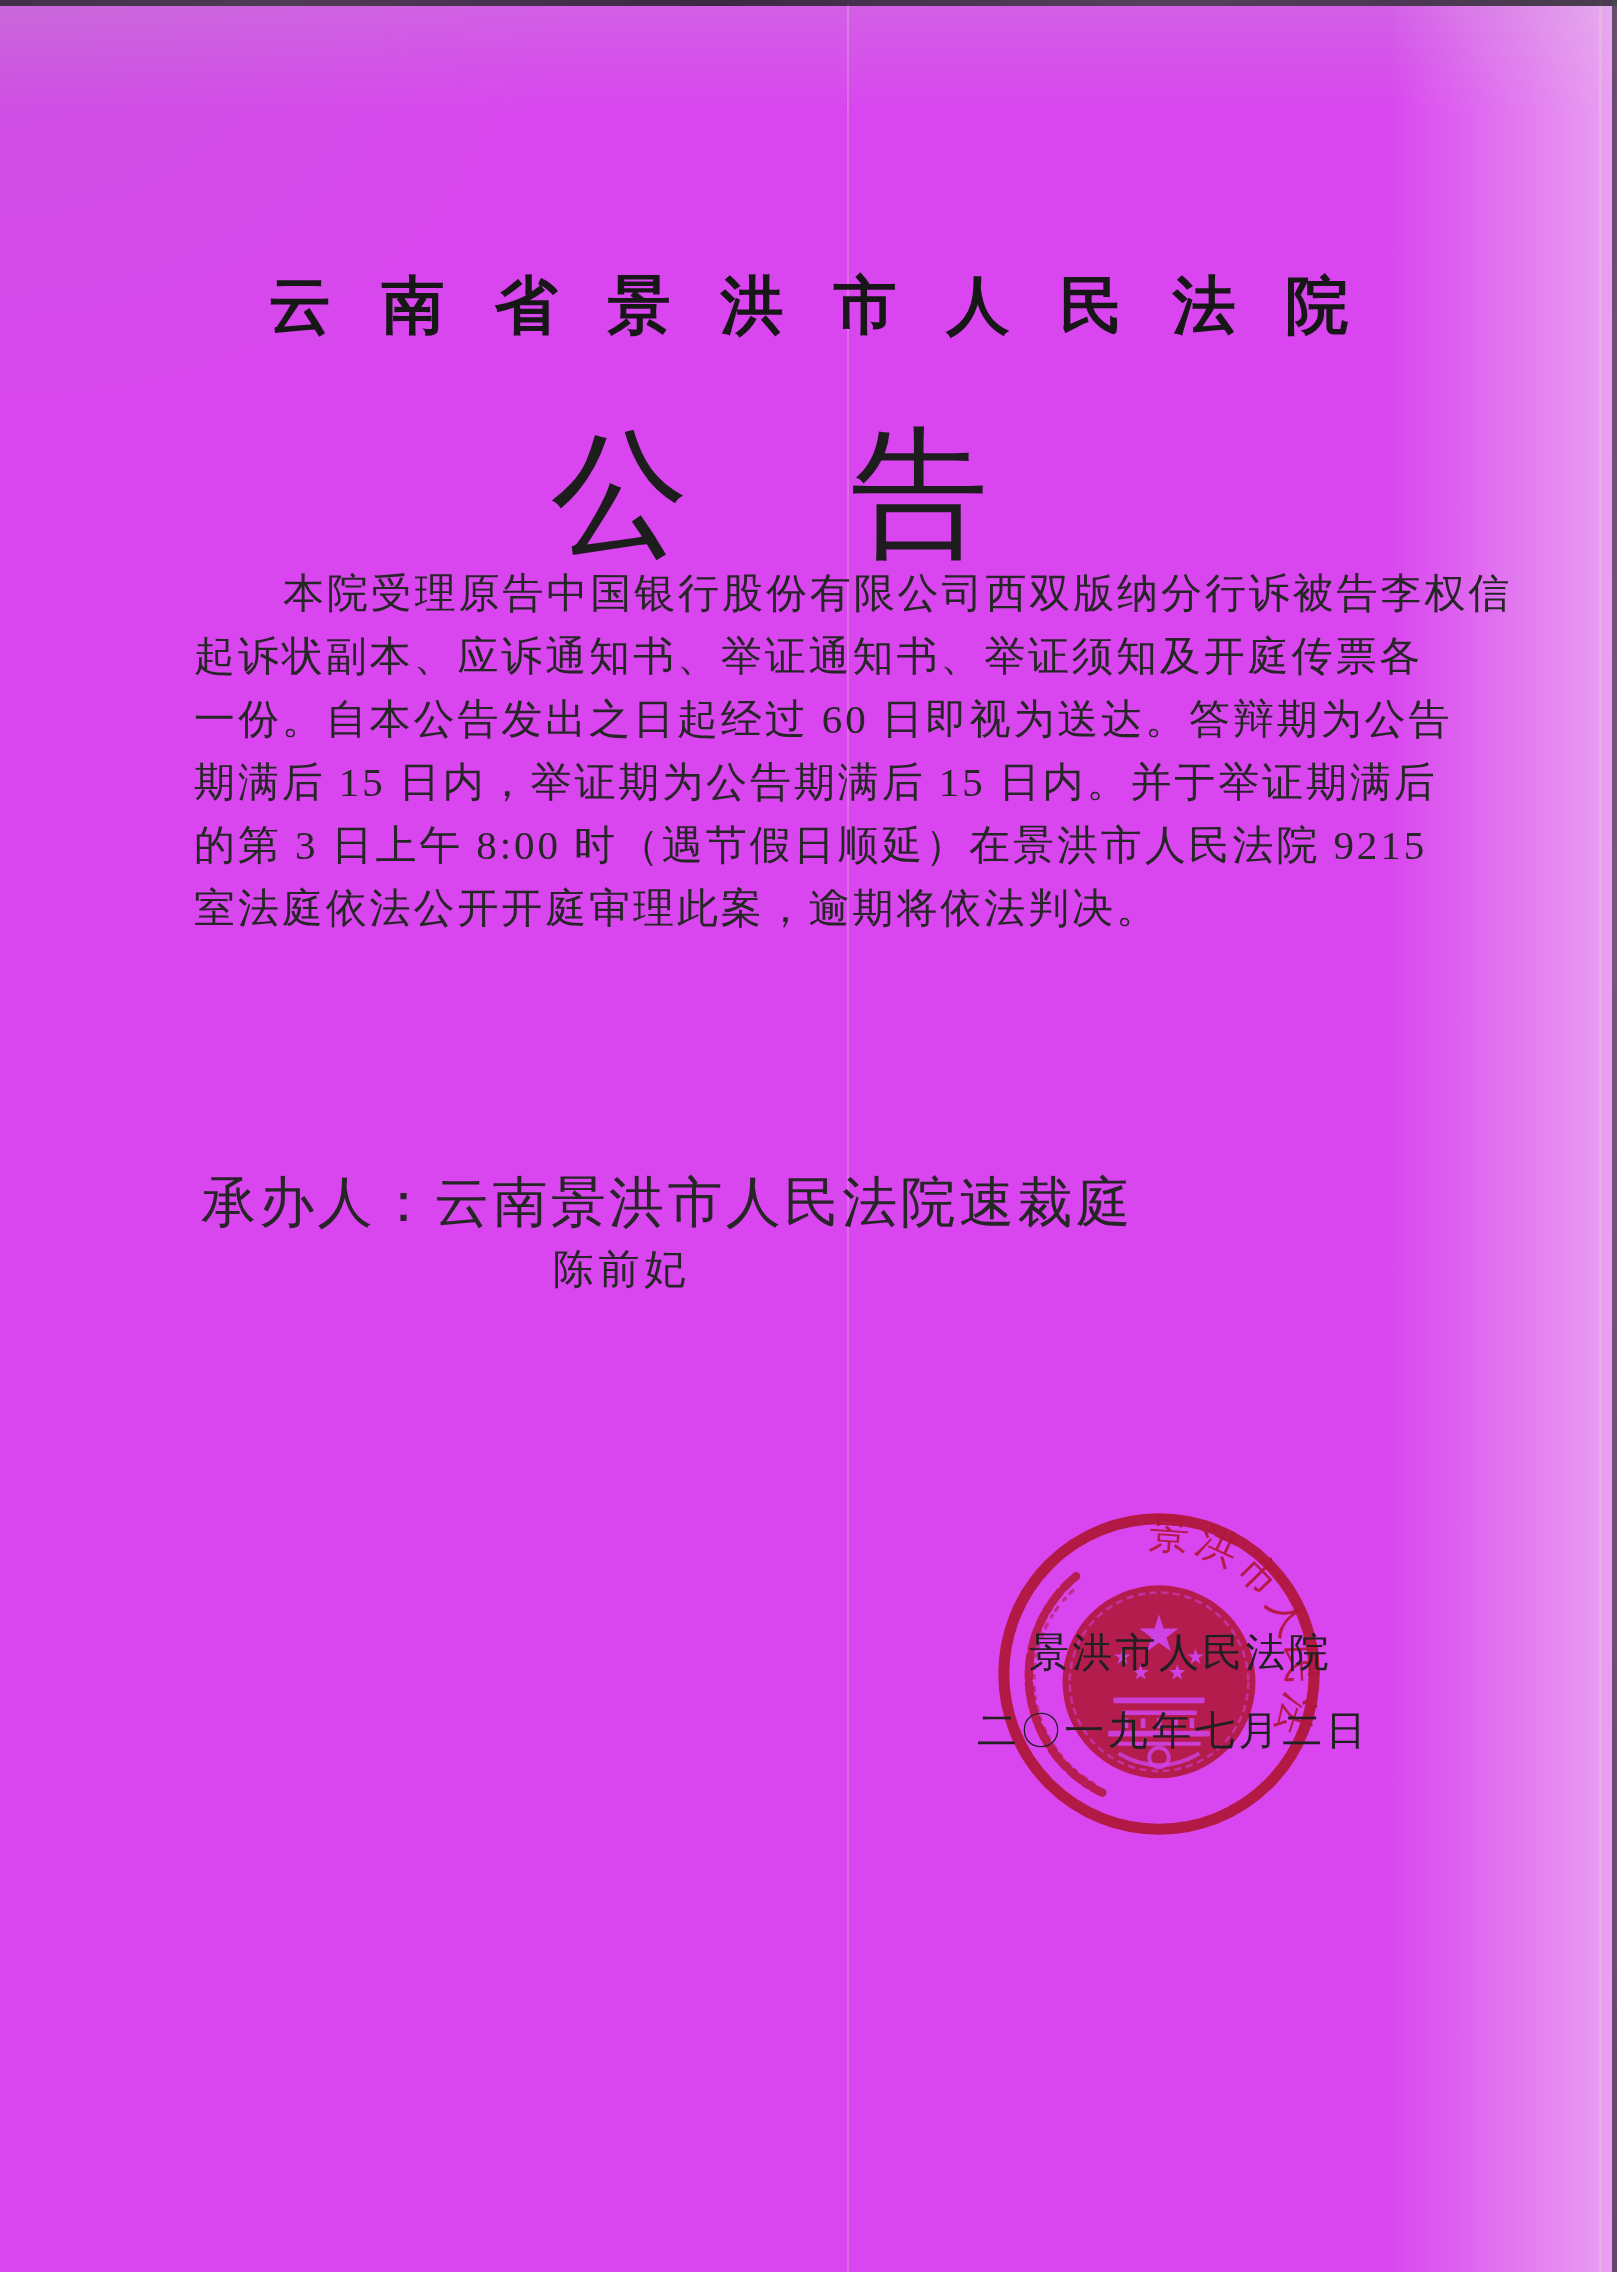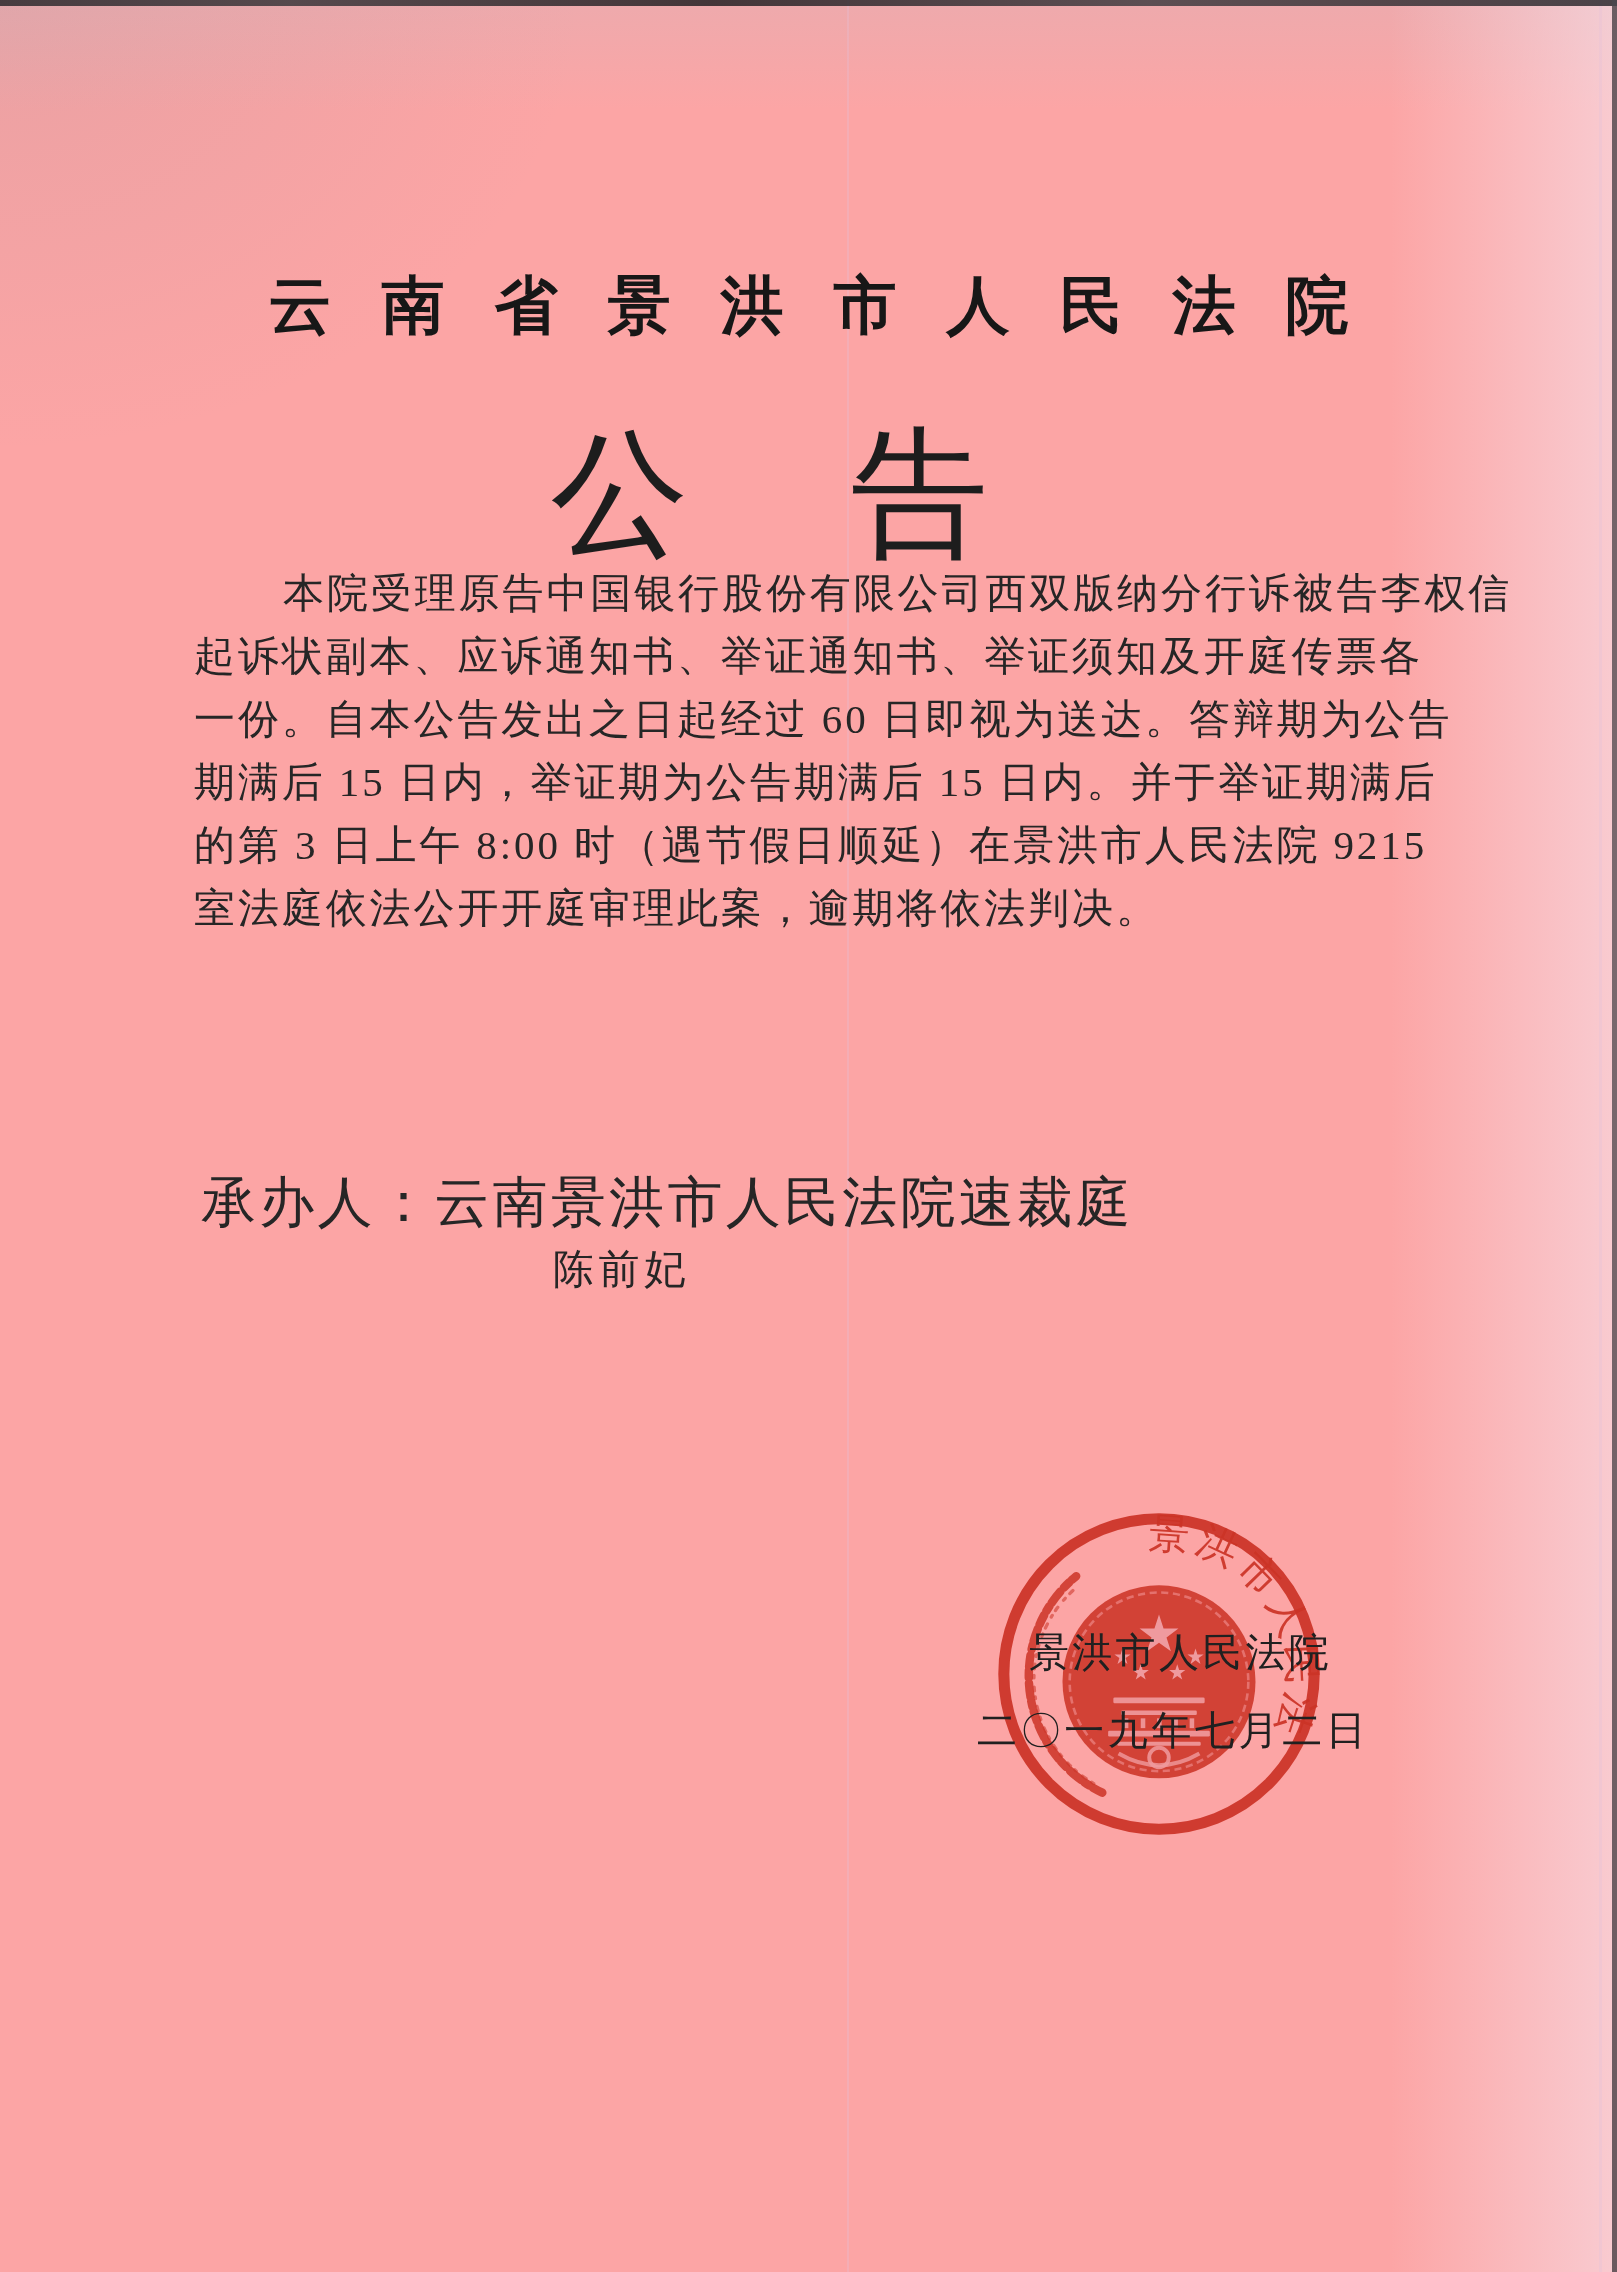--- a/index.html
+++ b/index.html
@@ -1,19 +1,19 @@
 <!DOCTYPE html>
 <html style="font-size:10.4px"><head>
 <meta charset="utf-8">
 <style>
   html,body{margin:0;padding:0;background:#888;}
   .page{
     position:relative;
     width:1617px;height:2273px;
-    background:#fca5a5;
+    background:#d946ef;
     overflow:hidden;
     font-family:"Liberation Serif","DejaVu Serif",serif;
     color:#2b2b2b;
   }
   
   .edge-top{position:absolute;left:0;top:0;width:100%;height:5.9px;
     background:linear-gradient(90deg,#2a2a2e 0%,#3a393d 18%,#232226 44%,#403f44 71%,#2c2b30 100%);
     opacity:.85;}
   .edge-right{position:absolute;right:0;top:0;width:4.6px;height:100%;
     background:linear-gradient(180deg,#4a4950,#5a5960 40%,#47464d);opacity:.8;}

